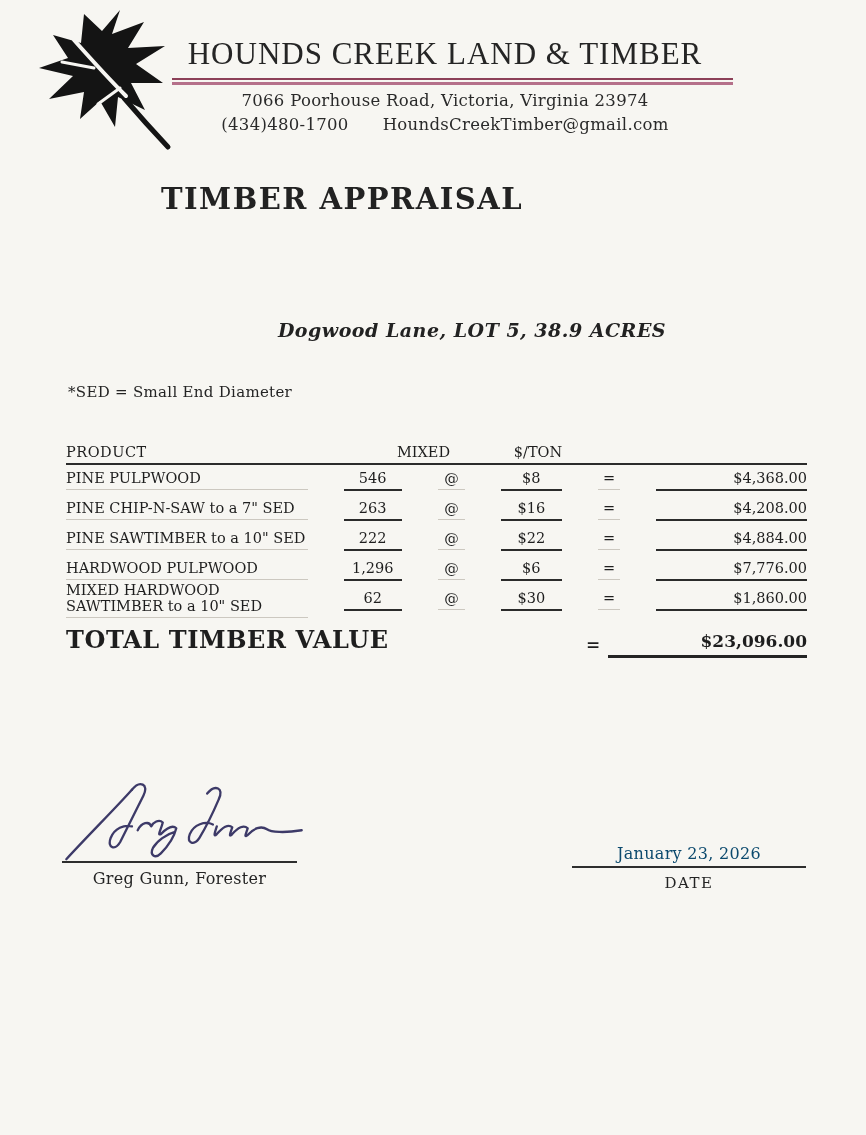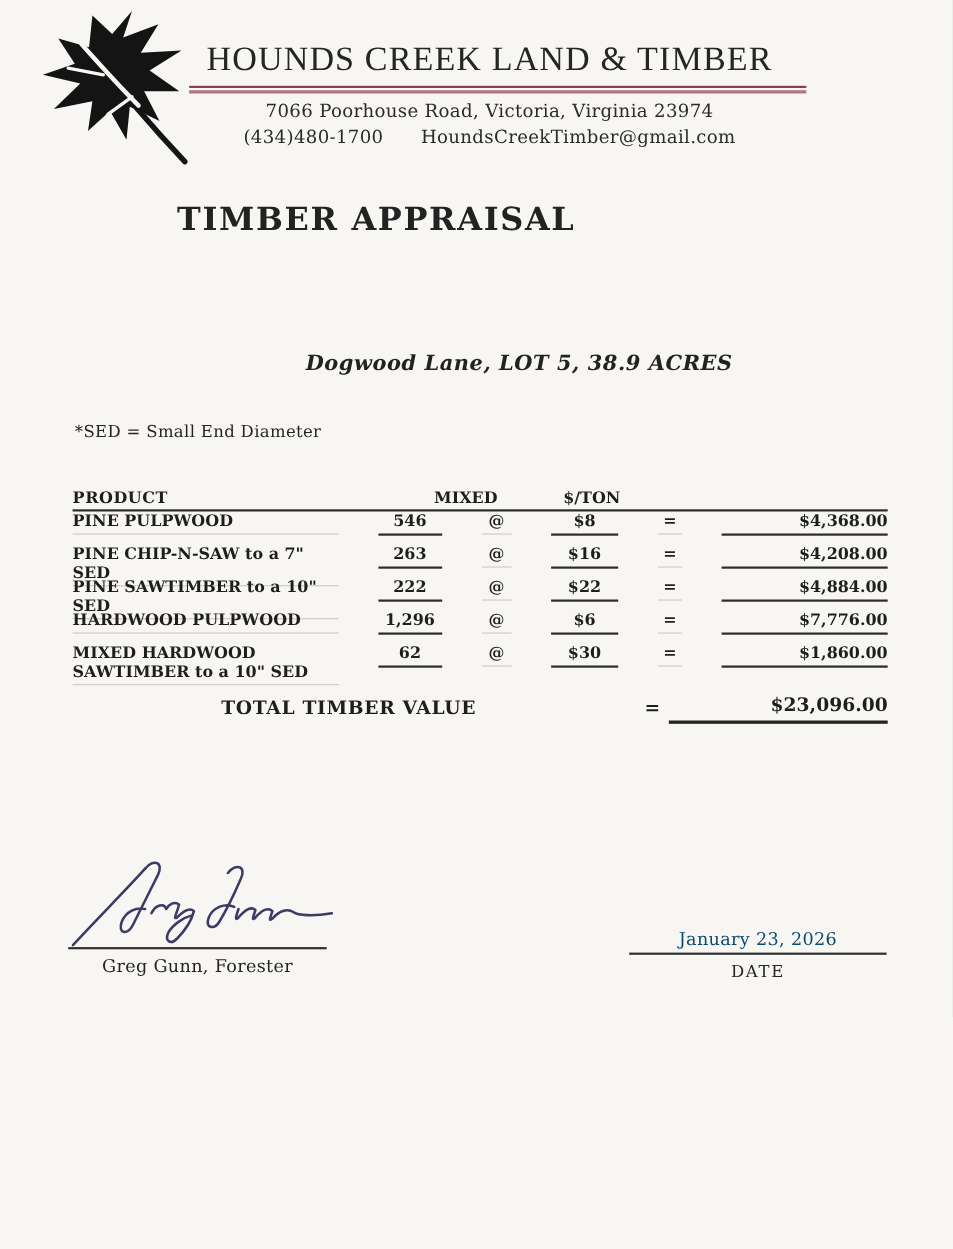--- a/index.html
+++ b/index.html
@@ -40,35 +40,35 @@
   .property-line{
     position:absolute;left:0;top:319px;width:866px;text-align:center;
     font-size:19px;font-weight:bold;font-style:italic;letter-spacing:.5px;color:#222;padding-left:39px;
   }
   .sed-note{
     position:absolute;left:68px;top:383px;
     font-size:15px;color:#242424;letter-spacing:.3px;
   }
   
   .appraisal-table{position:absolute;left:66px;top:444px;width:741px;font-size:14.5px;}
-  .t-row{display:flex;align-items:flex-start;font-weight:bold;}
+  .t-row{display:flex;align-items:center;}
   .t-head{height:19px;border-bottom:2px solid #2b2b2b;}
   .t-data{height:30px;gap:36px;}
   .col-product{width:319px;text-align:left;padding-bottom:3px;box-sizing:border-box;}
   .col-tons{width:77px;text-align:center;padding-bottom:3px;box-sizing:border-box;}
   .col-at{width:36px;text-align:center;padding-bottom:3px;box-sizing:border-box;}
   .col-price{width:80px;text-align:center;padding-bottom:3px;box-sizing:border-box;}
   .col-eq{width:30px;text-align:center;padding-bottom:3px;box-sizing:border-box;}
   .col-amount{width:199px;text-align:right;padding-bottom:3px;box-sizing:border-box;}
   .t-data .col-product,.t-data .col-at,.t-data .col-eq{border-bottom:1px solid #ccc8c0;}
   .t-data .col-tons,.t-data .col-price,.t-data .col-amount{border-bottom:2px solid #2b2b2b;}
   .t-head .col-product{border-bottom:none;letter-spacing:.5px;}
   .t-total{display:flex;align-items:flex-end;height:42px;margin-top:1px;}
   .t-total .total-label{
-    width:512px;text-align:center;font-weight:bold;font-size:17px;
+    width:512px;text-align:left;font-weight:bold;font-size:24px;
     letter-spacing:.6px;padding:0 10px 4px 0;box-sizing:border-box;
   }
   .t-total .total-eq{width:30px;text-align:center;font-weight:bold;font-size:17px;padding-bottom:4px;box-sizing:border-box;}
   .t-total .total-amount{
     width:199px;text-align:right;font-weight:bold;font-size:17px;
     padding-bottom:4px;box-sizing:border-box;border-bottom:3px solid #242424;
   }
   
   .sig-svg{position:absolute;left:58px;top:782px;width:252px;height:82px;}
   .sig-line{position:absolute;left:62px;top:861px;width:235px;height:2px;background:#2e2e2e;}

